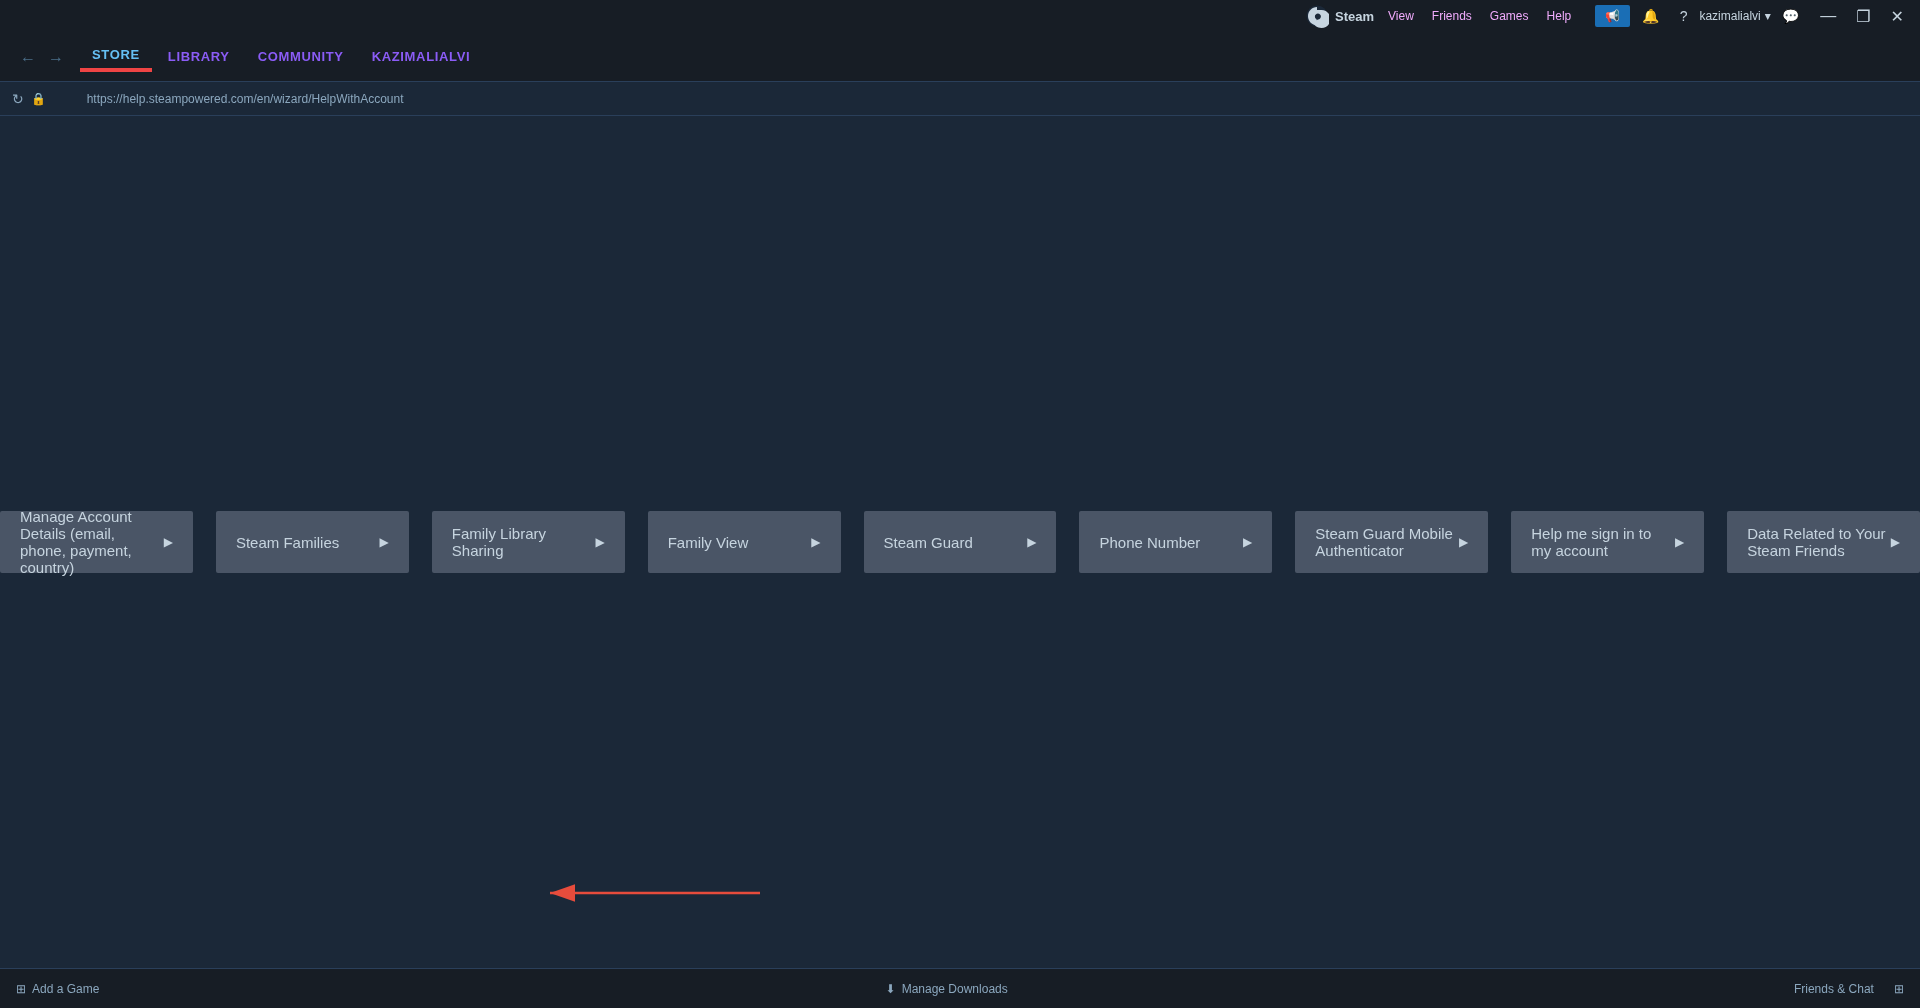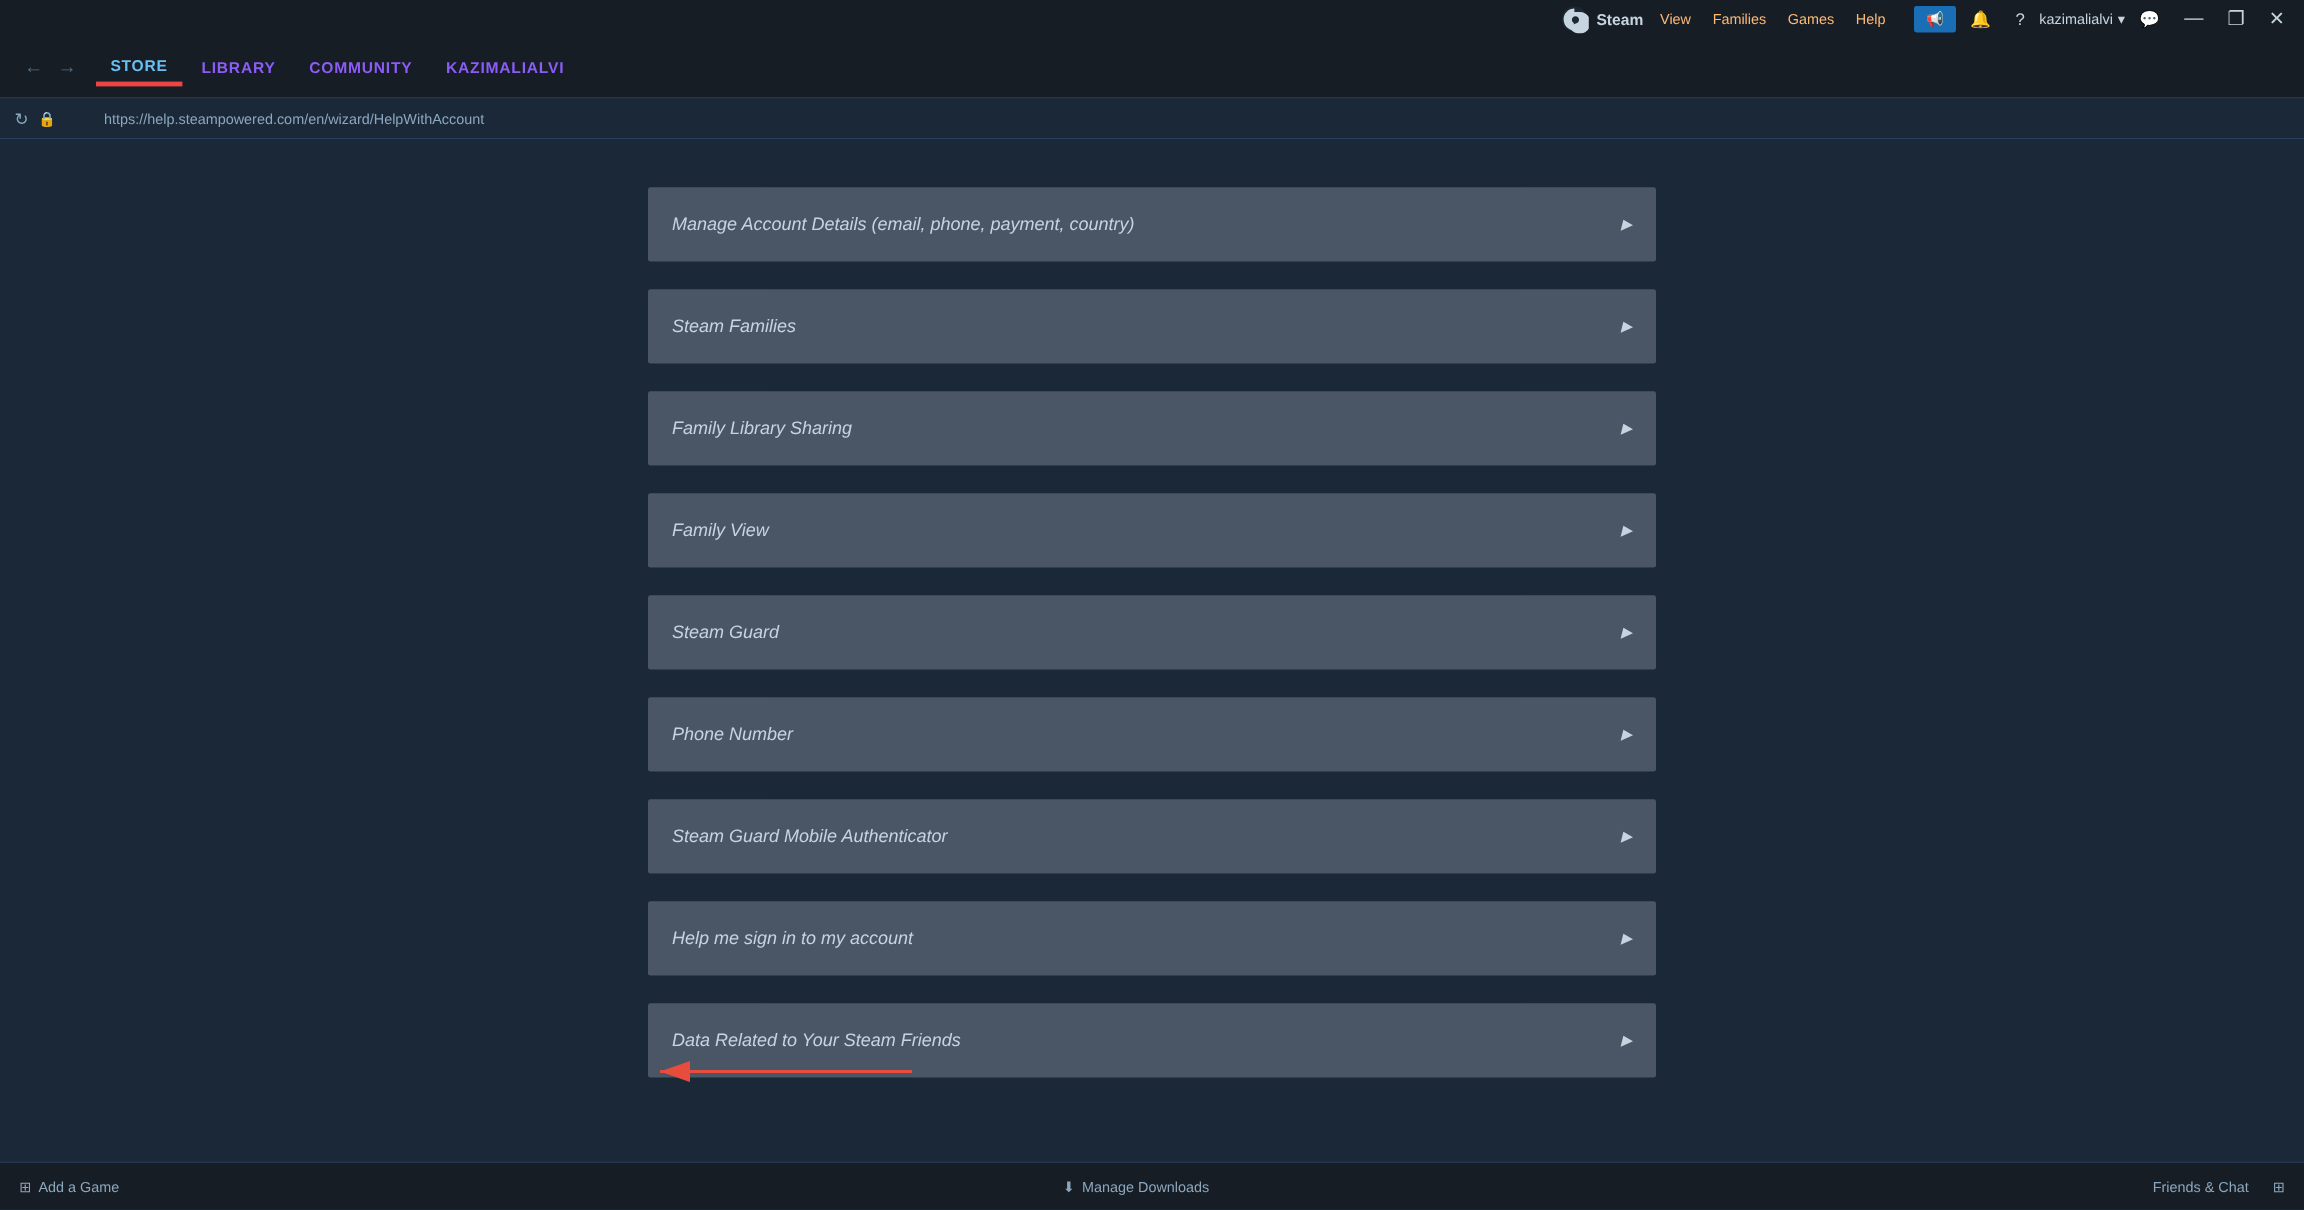--- a/index.html
+++ b/index.html
@@ -32,21 +32,21 @@
     }
     #steam-logo {
       width: 24px;
       height: 24px;
     }
     #titlebar-menus {
       display: flex;
       gap: 2px;
     }
     .menu-item {
-      color: #fdba74;
+      color: #f0abfc;
       font-size: 12px;
       padding: 4px 8px;
       cursor: pointer;
     }
     #titlebar-right {
       display: flex;
       align-items: center;
       gap: 4px;
     }
     #announcement-btn {
@@ -155,25 +155,24 @@
       color: #8ba7be;
       font-size: 12px;
       padding-left: 32px;
     }
 
     
     #main {
       background: #1b2838;
       padding: 40px 0;
       display: flex;
-      flex-direction: column;
+      flex-direction: row;
       align-items: center;
       gap: 23px;
       min-height: calc(1008px - 32px - 50px - 34px - 40px);
-      font-style: italic;
     }
 
     .menu-row {
       width: 840px;
       background: #4a5566;
       display: flex;
       align-items: center;
       justify-content: space-between;
       padding: 0 20px 0 20px;
       height: 62px;
@@ -250,21 +249,21 @@
 <div id="titlebar">
   <div id="titlebar-left">
 
     <svg id="steam-logo" viewBox="0 0 32 32" xmlns="http://www.w3.org/2000/svg">
       <circle cx="16" cy="16" r="14" fill="#1b2838"></circle>
       <path d="M16 4C9.4 4 4 9.4 4 16c0 5.5 3.5 10.2 8.5 11.9l3.1-7.5c-1.4-.6-2.4-2-2.4-3.7 0-2.2 1.8-4 4-4s4 1.8 4 4c0 2.1-1.6 3.8-3.7 4l-7.5 3.1C11.8 28.5 16.5 32 22 32c6.6 0 12-5.4 12-12 0-6.6-5.4-12-12-12l-6 0z" fill="#c7d5e0"></path>
     </svg>
     <span style="color:#c6d4df;font-size:13px;font-weight:bold;">Steam</span>
     <div id="titlebar-menus">
       <span class="menu-item">View</span>
-      <span class="menu-item">Families</span>
+      <span class="menu-item">Friends</span>
       <span class="menu-item">Games</span>
       <span class="menu-item">Help</span>
     </div>
   </div>
   <div id="titlebar-right">
     <button id="announcement-btn">
       <span>📢</span>
     </button>
     <button class="titlebar-icon-btn">🔔</button>
     <button class="titlebar-icon-btn">?</button>

